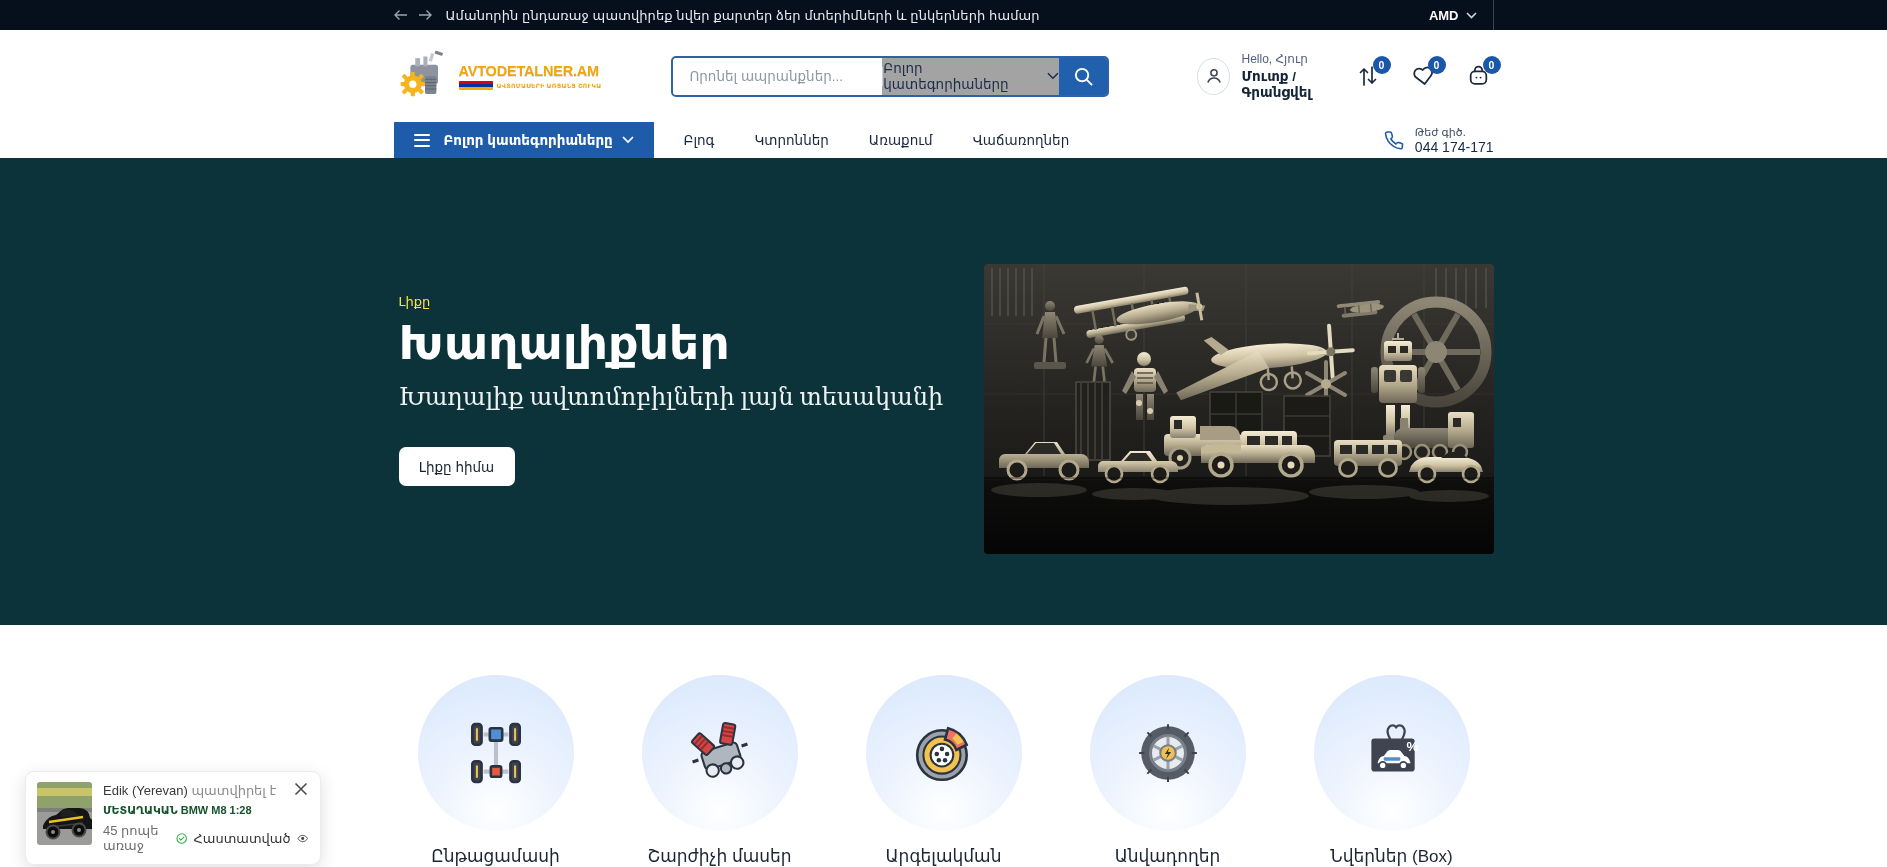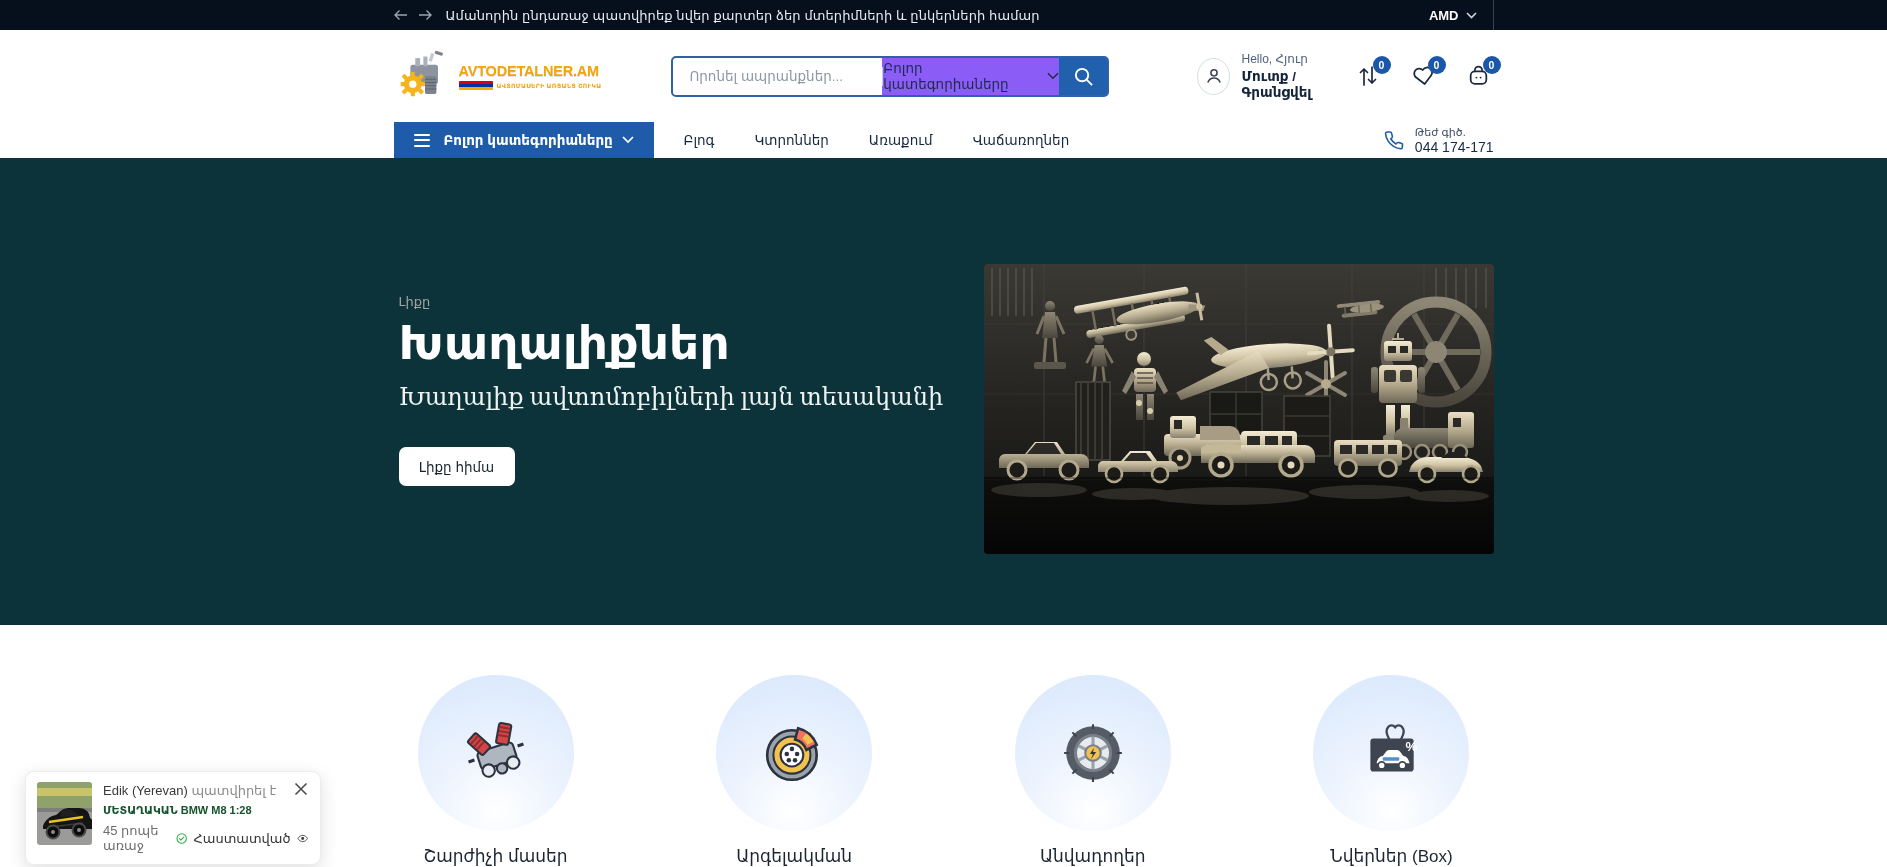--- a/index.html
+++ b/index.html
@@ -31,21 +31,21 @@
   .logo-texts { display:flex; flex-direction:column; }
   .logo-title { font-size:14.5px; font-weight:700; letter-spacing:-.2px; color:#f5a408;
                 text-shadow:0 1px 0 rgba(0,0,0,.12); }
   .logo-sub { display:flex; align-items:center; gap:4px; margin-top:2px; }
   .flag { width:34px; height:9px; display:flex; flex-direction:column; border-radius:1px; overflow:hidden; }
   .flag i { flex:1; }
   .flag i:nth-child(1){background:#d90012;} .flag i:nth-child(2){background:#0033a0;} .flag i:nth-child(3){background:#f2a800;}
   .logo-tagline { font-size:6px; color:#f5a408; font-weight:700; letter-spacing:.4px; white-space:nowrap; }
 
   .search { margin-left:70px; width:488px; height:41px; border:2px solid #2e61a8; border-radius:5px;
-            display:flex; align-items:stretch; overflow:hidden; background:#8b5cf6; }
+            display:flex; align-items:stretch; overflow:hidden; background:#a3a3a3; }
   .search-input { flex:1; border:0; outline:0; padding:0 16px; font-size:13.5px;
                   font-family:inherit; color:#243248; }
   .search-input::placeholder { color:#8d97a5; }
   .search-divider { width:1px; background:#c9cfd8; margin:9px 0; }
   .search-cat { width:196px; display:flex; align-items:center; justify-content:center; gap:10px;
                 font-size:13.5px; color:#1c2c49; cursor:pointer; }
   .search-cat svg { stroke:#1c2c49; }
   .search-btn { width:54px; background:#2160ad; border:0; display:flex; align-items:center;
                 justify-content:center; cursor:pointer; }
 
@@ -77,21 +77,21 @@
   .nav-item { font-size:13.5px; color:#17273d; cursor:pointer; }
   .hotline { margin-left:auto; display:flex; align-items:center; gap:10px; }
   .hotline svg { stroke:#1e5caa; }
   .hotline-texts { display:flex; flex-direction:column; }
   .hotline-label { font-size:11px; color:#3c4d66; }
   .hotline-number { font-size:14px; color:#152a45; }
 
   
   .hero { height:467px; background:#0d333a; position:relative; }
   .hero-content { position:absolute; left:5px; top:136px; }
-  .hero-kicker { font-size:13px; color:#a3a3a3; margin-bottom:10px; }
+  .hero-kicker { font-size:13px; color:#fde047; margin-bottom:10px; }
   .hero-title { font-size:47px; font-weight:700; color:#fff; letter-spacing:.2px; line-height:1; }
   .hero-sub { margin-top:17px; font-family:"Liberation Serif","DejaVu Serif",serif;
               font-size:24px; color:#eef2f1; }
   .hero-cta { margin-top:36px; width:116px; height:39px; background:#fff; border:0; border-radius:7px;
               font-family:inherit; font-size:13.5px; color:#15242f; cursor:pointer; }
   .hero-img { position:absolute; right:0; top:106px; width:510px; height:290px; border-radius:4px;
               overflow:hidden; background:#1b1b1a; }
 
   
   .cats { background:#fff; padding-top:50px; }
@@ -496,20 +496,41 @@
         </g>
         <path d="M0 214h510" stroke="#000" stroke-width="1" opacity=".6"></path>
       </svg>
     </div>
   </div>
 </div>
 
 <div class="cats">
   <div class="wrap">
 
+    <div class="cat">
+      <div class="cat-circle">
+        <svg width="66" height="66" viewBox="0 0 64 64">
+          <g stroke="#2b3240" stroke-width="2.5" fill="none">
+            <path d="M20 14h24M20 50h24M32 14v36" stroke="#b9c2cc" stroke-width="4"></path>
+            <rect x="26" y="8" width="12" height="12" rx="1.5" fill="#4f8fd6"></rect>
+            <rect x="27" y="45" width="10" height="10" rx="1.5" fill="#e4593f"></rect>
+            <g fill="#3b4350">
+              <rect x="9" y="4" width="9" height="20" rx="3"></rect>
+                <rect x="46" y="4" width="9" height="20" rx="3"></rect>
+              <rect x="9" y="40" width="9" height="20" rx="3"></rect>
+                <rect x="46" y="40" width="9" height="20" rx="3"></rect>
+            </g>
+            <g stroke="#f2c14e" stroke-width="2">
+              <path d="M13.5 8v12M50.5 8v12M13.5 44v12M50.5 44v12"></path>
+            </g>
+          </g>
+        </svg>
+      </div>
+      <div class="cat-label">Ընթացամասի</div>
+    </div>
 
     <div class="cat">
       <div class="cat-circle">
         <svg width="66" height="66" viewBox="0 0 64 64">
           <g transform="rotate(-18 32 32)">
             <rect x="14" y="26" width="36" height="18" rx="4" fill="#aeb6bf" stroke="#2b3240" stroke-width="2"></rect>
             <g transform="rotate(-30 22 24)">
                 <rect x="16" y="8" width="12" height="20" rx="2" fill="#d64545" stroke="#2b3240" stroke-width="2"></rect>
                 <path d="M17 12h10M17 16h10M17 20h10" stroke="#8f2f2f" stroke-width="2"></path>
               </g>

